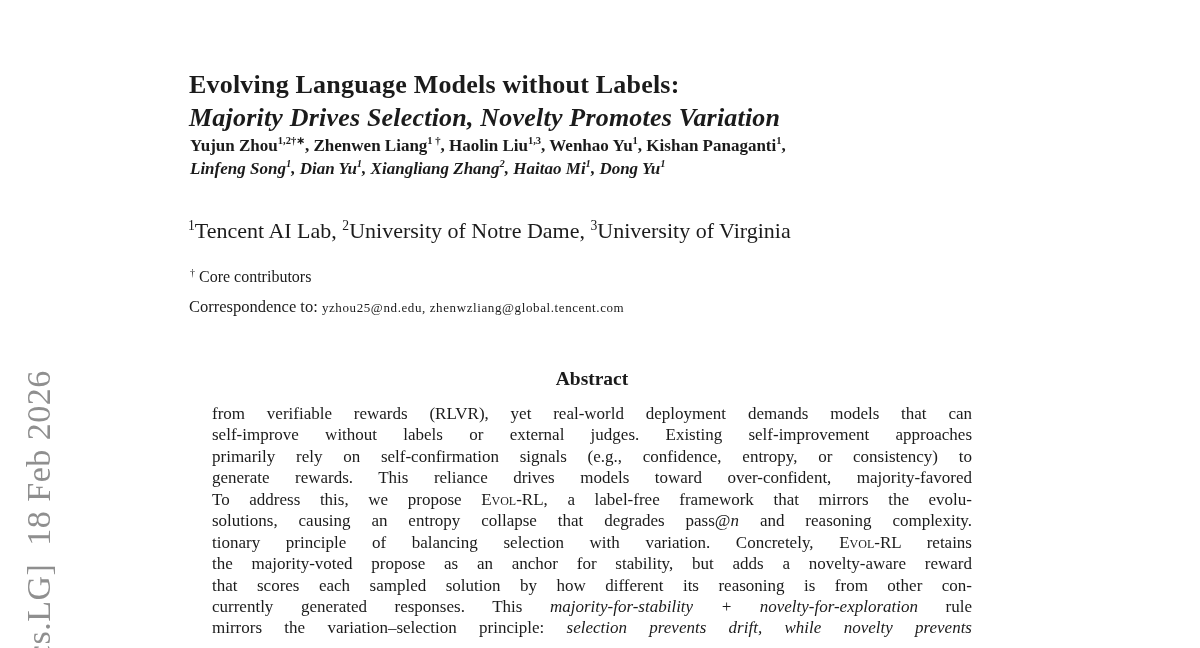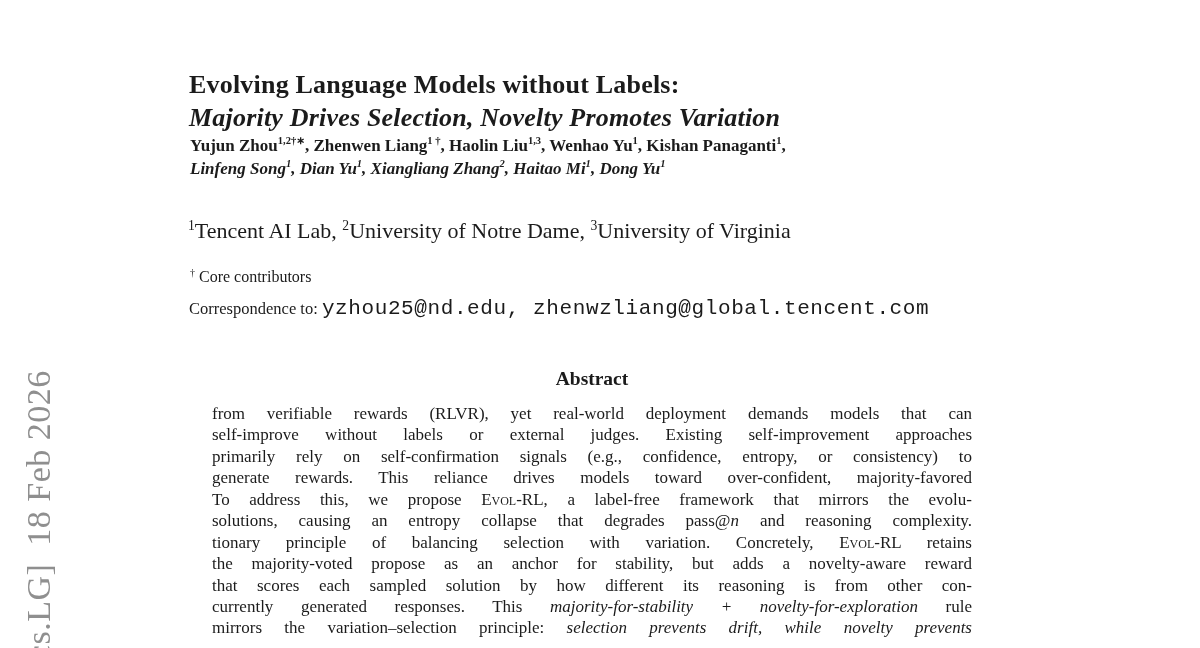--- a/index.html
+++ b/index.html
@@ -90,22 +90,22 @@
     text-align-last: justify;
     overflow: visible;
   }
   sup {
     font-size: 62%;
     line-height: 0;
   }
   .i { font-style: italic; }
   .sc { font-variant: small-caps; }
   .m {
-    font-family: Liberation Mono, monospace;
-    font-size: 21px;
+    font-family: Liberation Serif, serif;
+    font-size: 13px;
     letter-spacing: 0.6px;
   }
 </style>
 </head>
 <body>
 
 <div class="watermark">[cs.LG]  18 Feb 2026</div>
 
 <div class="title-line title-1">Evolving Language Models without Labels:</div>
 <div class="title-line title-2">Majority Drives Selection, Novelty Promotes Variation</div>

